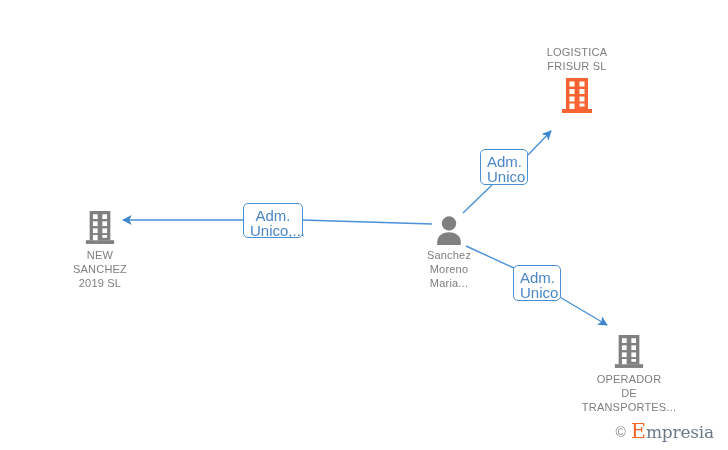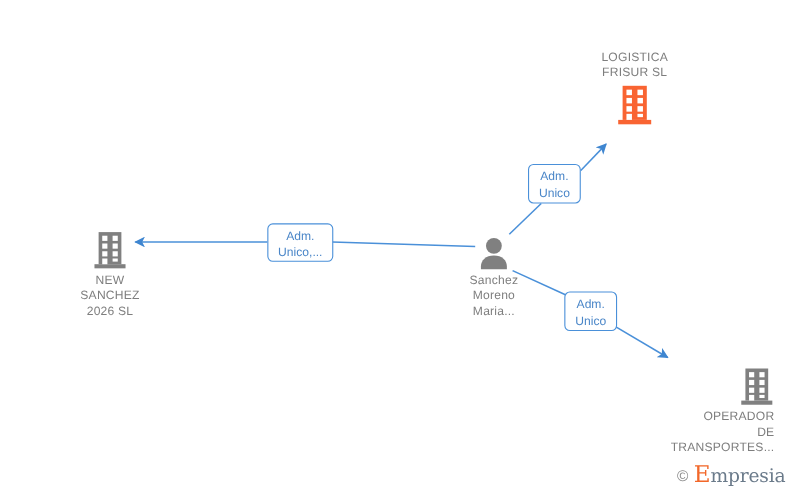--- a/index.html
+++ b/index.html
@@ -55,21 +55,21 @@
     display: inline-block;
   }
   
   .edge-label {
     position: absolute;
     box-sizing: border-box;
     border: 1px solid #4a90d9;
     border-radius: 5px;
     background: #ffffff;
     color: #4a86c8;
-    font-size: 11px;
+    font-size: 15px;
     line-height: 15px;
     text-align: center;
     padding: 4px 6px 5px 6px;
     white-space: pre-line;
     box-shadow: 0 0 0 0 rgba(0,0,0,0);
   }
   
   #watermark {
     position: absolute;
     right: 14px;
@@ -160,36 +160,36 @@
           <rect x="19.5" y="13" width="5" height="5"></rect>
           <rect x="9.5" y="20.5" width="5" height="5"></rect>
           <rect x="19.5" y="20.5" width="5" height="5"></rect>
           <rect x="9.5" y="27.5" width="5" height="5.5"></rect>
           <rect x="19.5" y="27.5" width="5" height="3"></rect>
         </g>
       </svg>
     </span>
     <div class="label below">NEW
 SANCHEZ
-2026  SL</div>
+2019  SL</div>
   </div>
 
   <div class="node" style="left:449px; top:216px;">
     <span class="icon-wrap">
       <svg width="30" height="29" viewBox="0 0 30 29" xmlns="http://www.w3.org/2000/svg" aria-hidden="true">
         <circle cx="15" cy="7.5" r="7.2" fill="#808080"></circle>
         <path d="M15 16.2 C7.6 16.2 3.2 20.6 3.2 26.2 L3.2 29 L26.8 29 L26.8 26.2 C26.8 20.6 22.4 16.2 15 16.2 Z" fill="#808080"></path>
       </svg>
     </span>
     <div class="label below">Sanchez
 Moreno
 Maria...</div>
   </div>
 
-  <div class="node" style="left:629px; top:333px;text-align:right;">
+  <div class="node" style="left:629px; top:333px;">
     <span class="icon-wrap">
       <svg width="32" height="36" viewBox="0 0 34 38" xmlns="http://www.w3.org/2000/svg" aria-hidden="true">
         <g fill="#808080">
           <rect x="6" y="2" width="22" height="31"></rect>
           <rect x="2" y="33" width="30" height="4"></rect>
         </g>
         <g fill="#ffffff">
           <rect x="9.5" y="5.5" width="5" height="5"></rect>
           <rect x="19.5" y="5.5" width="5" height="5"></rect>
           <rect x="9.5" y="13" width="5" height="5"></rect>

